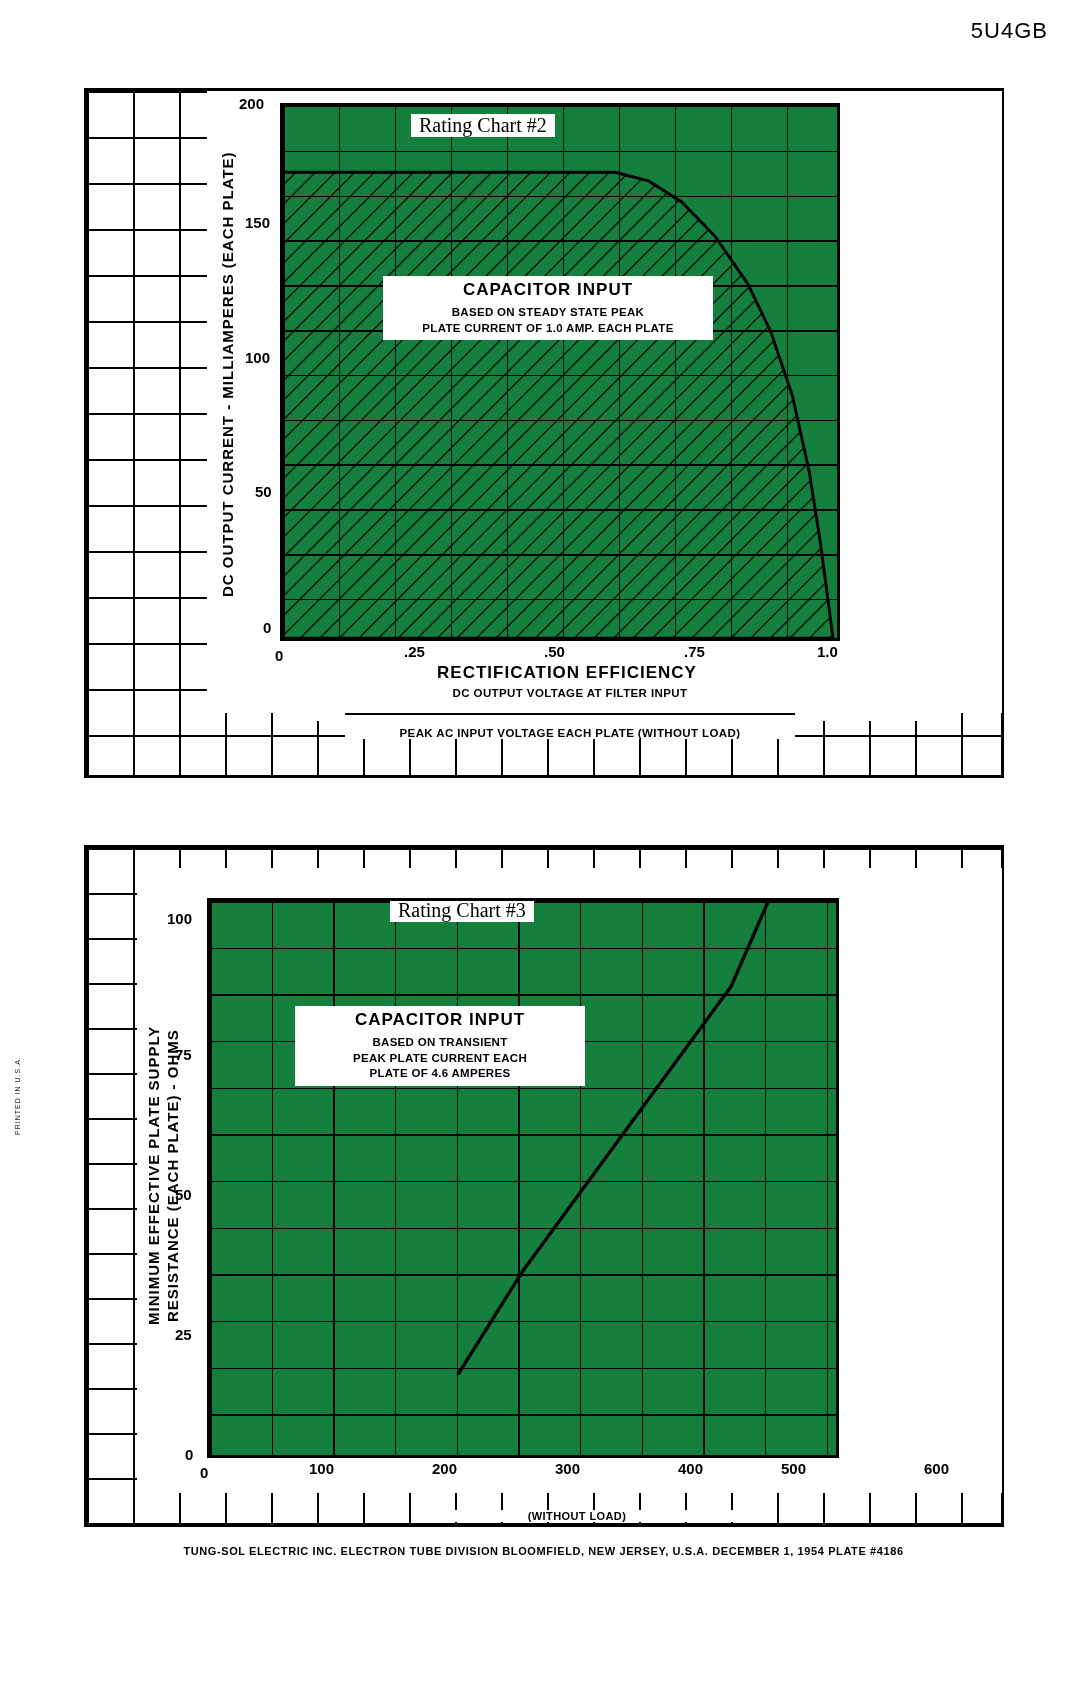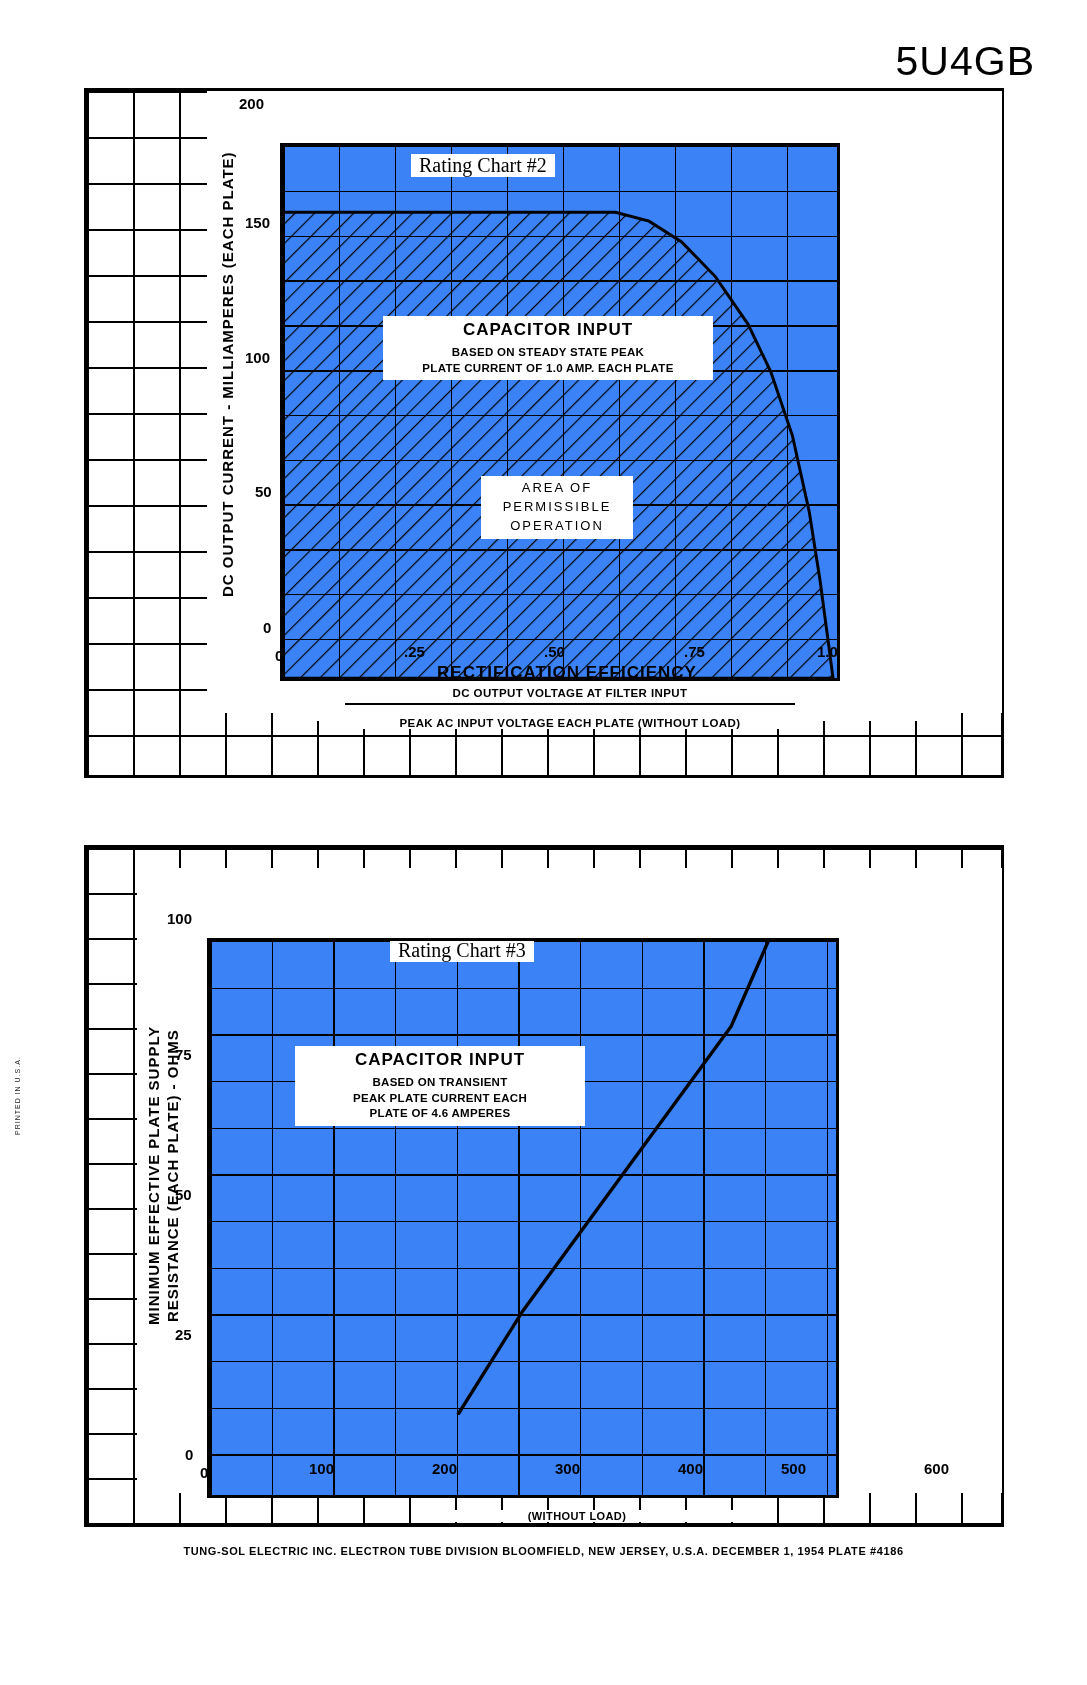--- a/index.html
+++ b/index.html
@@ -13,25 +13,24 @@
     position: relative;
     font-family: "Liberation Sans", sans-serif;
     color: #000;
     overflow: hidden;
   }
 
   
   .page-title {
     position: absolute;
     top: 18px;
-    right: 52px;
-    font-size: 41px;
+    right: 39px;
+    font-size: 22px;
     letter-spacing: 1px;
     font-family: "Liberation Sans", sans-serif;
-    margin-top: 20px;
   }
 
   .side-note {
     position: absolute;
     left: 14px;
     top: 1135px;
     transform: rotate(-90deg);
     transform-origin: left top;
     font-size: 7px;
     letter-spacing: 1px;
@@ -69,23 +68,22 @@
   .plot-mask {
     position: absolute;
     background: #fff;
   }
 
   
   .plot {
     position: absolute;
     box-sizing: border-box;
     border: 3px solid #000;
-    background: #3b82f6;
+    background: #15803d;
     overflow: hidden;
-    margin-top: 40px;
   }
   
   #plot2 { left: 193px; top: 12px; width: 560px; height: 538px; }
   
   #plot3 { left: 120px; top: 50px; width: 632px; height: 560px; }
 
   .fine-grid {
     position: absolute;
     inset: 0;
   }
@@ -169,21 +167,21 @@
   }
 
   .formula {
     position: absolute;
     text-align: center;
     font-size: 11.5px;
     font-weight: bold;
     letter-spacing: 0.4px;
     background: #fff;
   }
-  .formula .num { display: block; padding-bottom: 4px; }
+  .formula .num { display: block; padding-bottom: 14px; }
   .formula .bar { border-top: 2px solid #000; display: block; }
   .formula .den { display: block; padding-top: 12px; }
 
   .sub-note {
     position: absolute;
     font-size: 11px;
     font-weight: bold;
     letter-spacing: 0.4px;
     background: #fff;
     text-align: center;
@@ -235,23 +233,20 @@
     <div class="chart-caption" style="left:128px; top:8px;">
       <span>Rating Chart #2</span>
     </div>
 
     <div class="callout" style="left:100px; top:170px; width:330px;">
       <span class="big">CAPACITOR INPUT</span>
       <span class="small" style="white-space:pre-line;">BASED ON STEADY STATE PEAK
 PLATE CURRENT OF 1.0 AMP. EACH PLATE</span>
     </div>
 
-    <div class="area-box" style="left:198px; top:330px; width:140px; white-space:pre-line;">AREA OF
-PERMISSIBLE
-OPERATION</div>
   </div>
 
   <div class="tick-label" style="left:188px; top:556px;">0</div>
   <div class="tick-label" style="left:317px; top:552px;">.25</div>
   <div class="tick-label" style="left:457px; top:552px;">.50</div>
   <div class="tick-label" style="left:597px; top:552px;">.75</div>
   <div class="tick-label" style="left:730px; top:552px;">1.0</div>
 
   <div class="x-axis-title" style="left:300px; top:572px; width:360px; font-size:17px;">RECTIFICATION EFFICIENCY</div>
 

